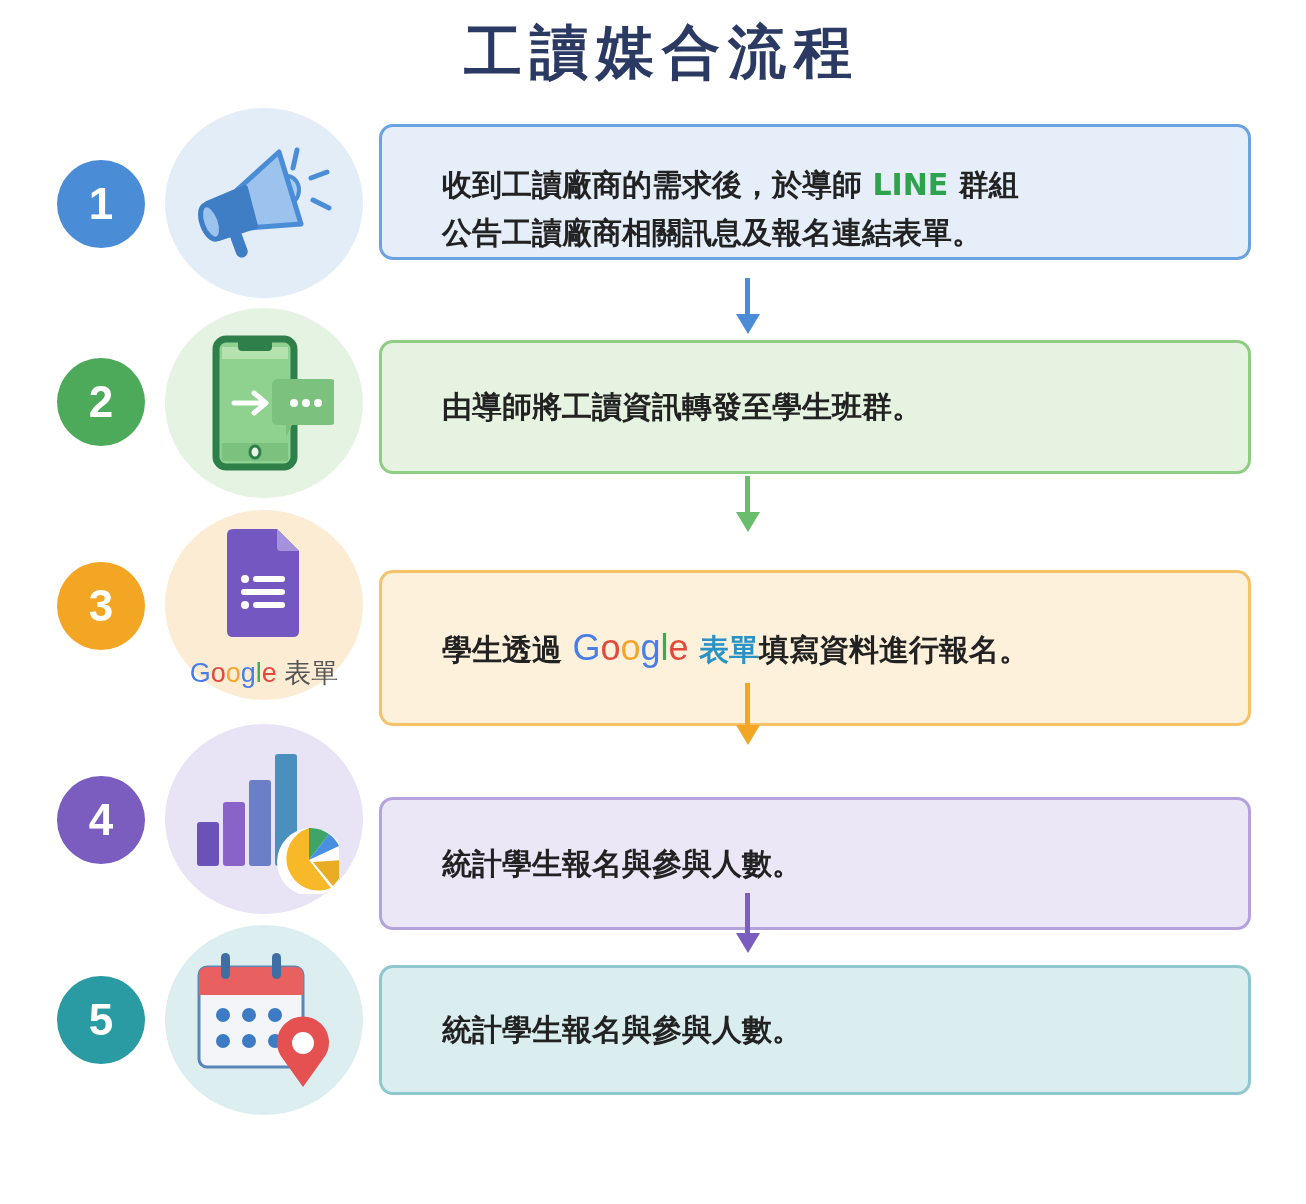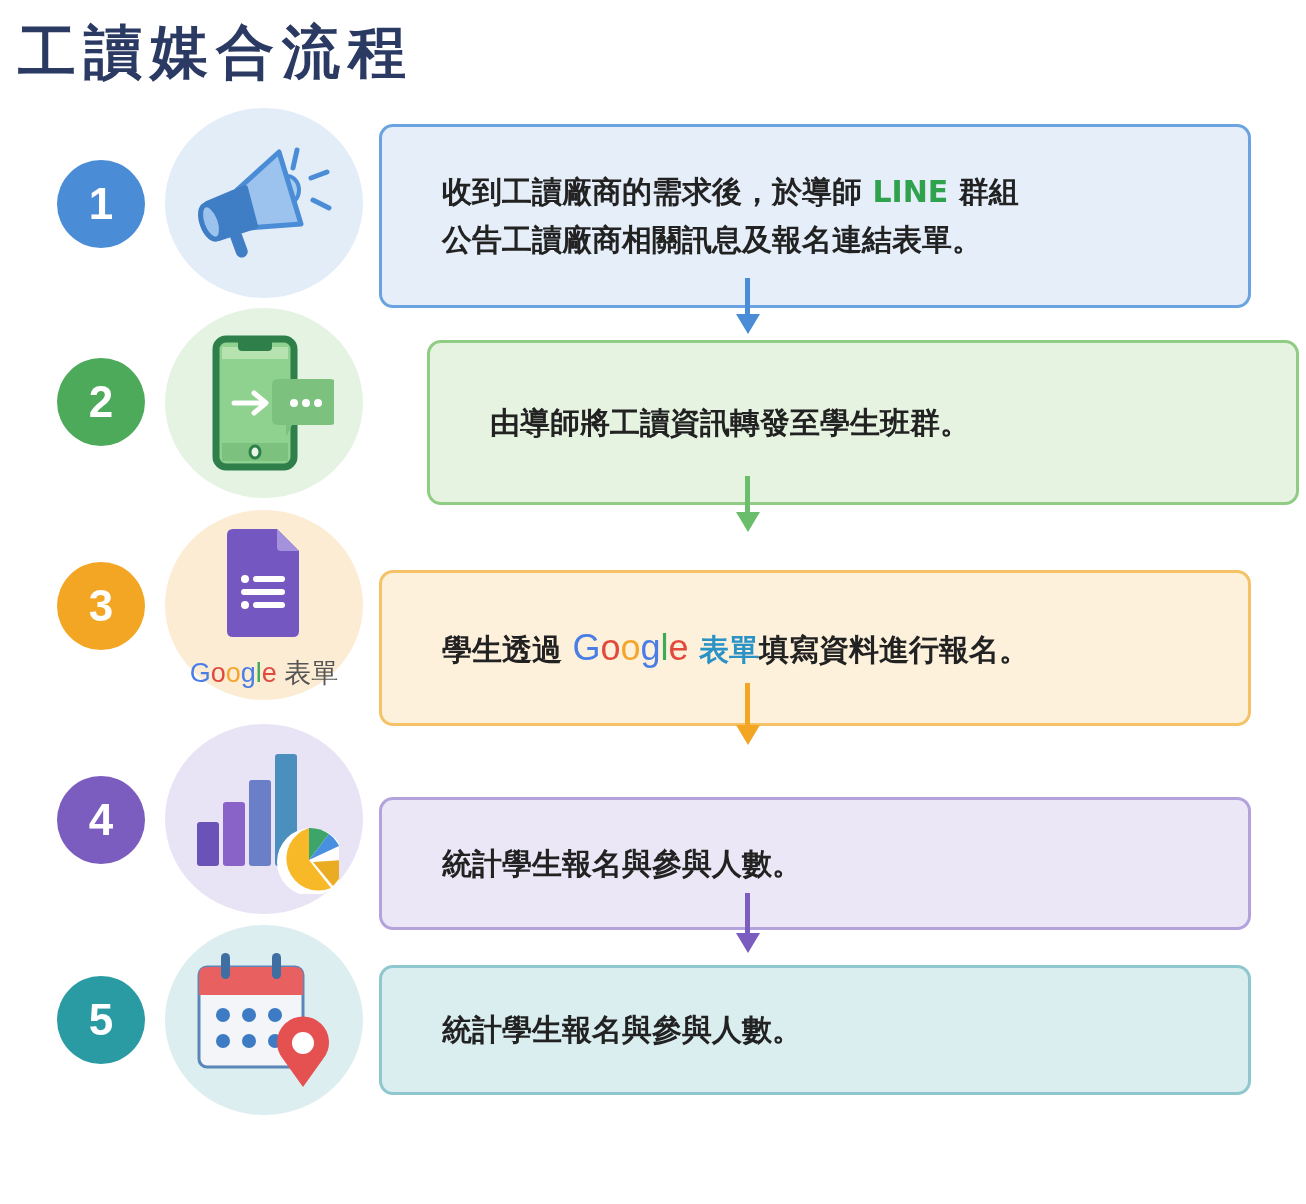--- a/index.html
+++ b/index.html
@@ -1,20 +1,20 @@
 <!DOCTYPE html>
 <html><head>
   <meta charset="utf-8">
   <style>
     * { box-sizing: border-box; margin: 0; padding: 0; }
     html, body { width: 1306px; height: 1204px; background: #ffffff; overflow: hidden; }
     body { position: relative; font-family: "DejaVu Sans", "Liberation Sans", sans-serif; }
 
     .title {
-      position: absolute; left: 0; top: 14px; width: 1306px; text-align: left;
+      position: absolute; left: 0; top: 14px; width: 1306px; text-align: center;
       font-size: 58px; font-weight: bold; color: #2b3a63; letter-spacing: 8px; padding-left: 18px;
     }
 
     .num-badge {
       position: absolute; width: 88px; height: 88px; border-radius: 50%;
       color: #fff; font-size: 44px; font-weight: bold;
       display: flex; align-items: center; justify-content: center;
       font-family: "Liberation Sans", sans-serif;
     }
     .icon-circle {
@@ -54,21 +54,21 @@
     <line x1="122" y1="40" x2="138" y2="34" stroke="#4a8dd6" stroke-width="5" stroke-linecap="round"></line>
     <line x1="124" y1="62" x2="140" y2="70" stroke="#4a8dd6" stroke-width="5" stroke-linecap="round"></line>
     <ellipse cx="98" cy="52" rx="12" ry="14" fill="#a8cdf0" stroke="#4a8dd6" stroke-width="4"></ellipse>
     <polygon points="48,52 90,14 112,86 60,90" fill="#9cc2ee" stroke="#4a8dd6" stroke-width="5" stroke-linejoin="round"></polygon>
     <rect x="30" y="70" width="14" height="30" rx="6" fill="#9cc2ee" transform="rotate(-20 37 85)"></rect>
     <rect x="44" y="92" width="12" height="28" rx="6" fill="#3f7dc4" transform="rotate(-20 50 106)"></rect>
     <path d="M18,66 L56,50 L66,88 L30,100 Z" fill="#3f7dc4" stroke="#3f7dc4" stroke-width="6" stroke-linejoin="round"></path>
     <ellipse cx="22" cy="84" rx="9" ry="18" fill="#9cc2ee" stroke="#3f7dc4" stroke-width="5" transform="rotate(-20 22 84)"></ellipse>
   </svg>
 </div>
-<div class="step-box" style="top:124px;height:184px;background:#e5eef9;border-color:#6aa3e0;">
+<div class="step-box" style="top:124px;height:136px;background:#e5eef9;border-color:#6aa3e0;align-items:flex-end;">
   <div class="text"><span>收到工讀廠商的需求後，於導師 </span><span class="line-green">LINE</span><span> 群組
 公告工讀廠商相關訊息及報名連結表單。</span></div>
 </div>
 
 <div class="arrow" style="top:278px;height:56px;">
   <div class="shaft" style="height:38px;background:#4a8dd6;"></div>
   <div class="head" style="top:36px;border-top-color:#4a8dd6;"></div>
 </div>
 
 <div class="num-badge" style="left:57px;top:358px;background:#4daa5a;">
@@ -82,21 +82,21 @@
     <rect x="28" y="110" width="66" height="18" fill="#7cc27e"></rect>
     <ellipse cx="61" cy="119" rx="5" ry="6" fill="#eaf7e8" stroke="#2f7f4a" stroke-width="3"></ellipse>
     <line x1="40" y1="70" x2="70" y2="70" stroke="#fff" stroke-width="5" stroke-linecap="round"></line>
     <polyline points="60,60 72,70 60,80" fill="none" stroke="#fff" stroke-width="5" stroke-linecap="round" stroke-linejoin="round"></polyline>
     <path d="M84,46 L136,46 Q142,46 142,52 L142,86 Q142,92 136,92 L98,92 L92,104 L92,92 L84,92 Q78,92 78,86 L78,52 Q78,46 84,46 Z" fill="#7cc27e"></path>
     <circle cx="100" cy="70" r="4" fill="#fff"></circle>
     <circle cx="112" cy="70" r="4" fill="#fff"></circle>
     <circle cx="124" cy="70" r="4" fill="#fff"></circle>
   </svg>
 </div>
-<div class="step-box" style="top:340px;height:165px;background:#e6f3e1;border-color:#8fcc84;margin-left:48px;">
+<div class="step-box" style="top:340px;height:134px;background:#e6f3e1;border-color:#8fcc84;">
   <div class="text">由導師將工讀資訊轉發至學生班群。</div>
 </div>
 
 <div class="arrow" style="top:476px;height:56px;">
   <div class="shaft" style="height:38px;background:#6abd6b;"></div>
   <div class="head" style="top:36px;border-top-color:#6abd6b;"></div>
 </div>
 
 <div class="num-badge" style="left:57px;top:562px;background:#f3a623;">
   <span>3</span>

